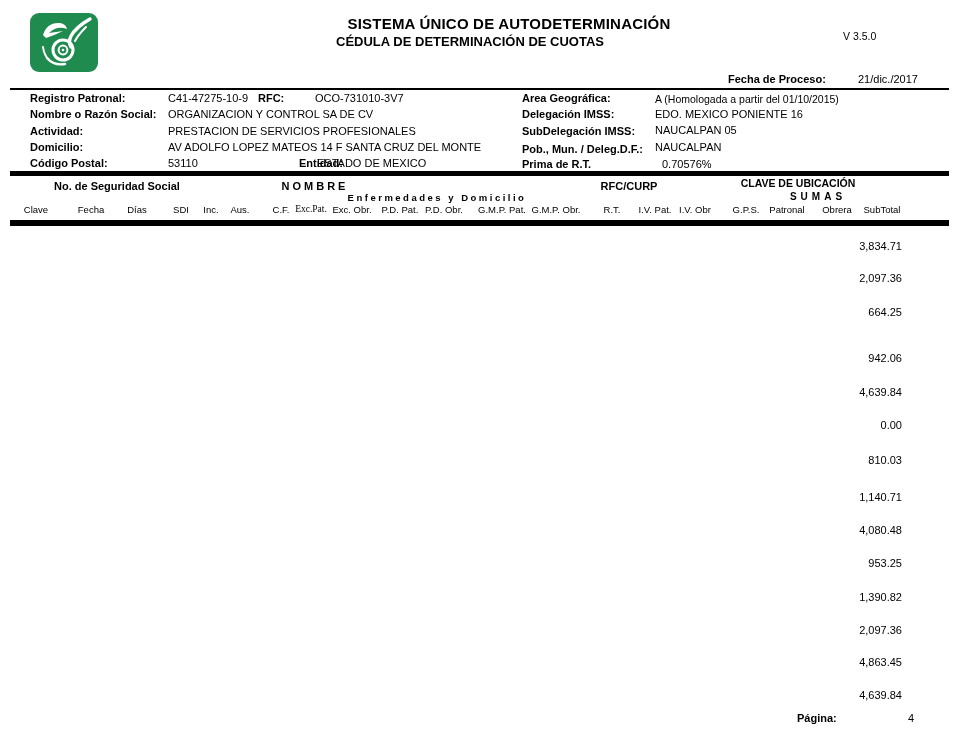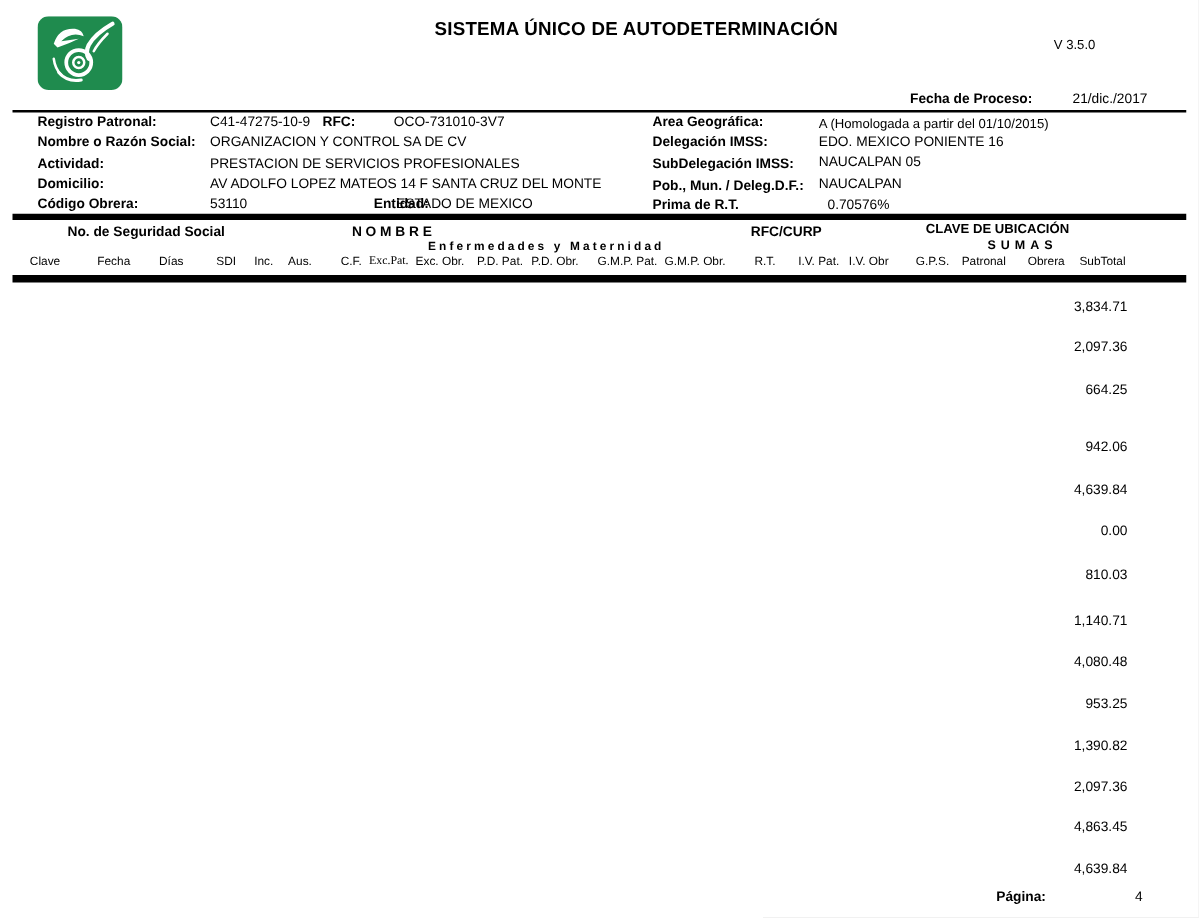--- a/index.html
+++ b/index.html
@@ -41,20 +41,21 @@
       <circle cx="33" cy="37" r="1.3" fill="#ffffff"></circle>
       <path d="M17 45 Q24 53 35 51" fill="none" stroke="#ffffff" stroke-width="2.4" stroke-linecap="round"></path>
       <path d="M13 34 Q14 42 19 47" fill="none" stroke="#ffffff" stroke-width="2" stroke-linecap="round"></path>
     </svg>
   </div>
 
   <div class="abs" style="left:485px; top:15px; text-align:center;">
     <div class="title center" style="transform:none; margin-left:-50%;"></div>
   </div>
   <div class="abs title center" style="left:489px; top:15px;margin-left:20px;">SISTEMA ÚNICO DE AUTODETERMINACIÓN</div>
+  <div class="abs subtitle center" style="left:470px; top:32px;">CÉDULA DE DETERMINACIÓN DE CUOTAS</div>
   <div class="abs ver" style="left:843px; top:30px;">V 3.5.0</div>
 
   <div class="abs lbl" style="left:728px; top:73px;">Fecha de Proceso:</div>
   <div class="abs val" style="left:858px; top:73px;">21/dic./2017</div>
 
   <div class="thinline" style="top:88px;"></div>
 
   <div class="abs lbl" style="left:30px; top:92px;">Registro Patronal:</div>
   <div class="abs val" style="left:168px; top:92px;">C41-47275-10-9</div>
   <div class="abs lbl" style="left:258px; top:92px;">RFC:</div>
@@ -62,21 +63,21 @@
 
   <div class="abs lbl" style="left:30px; top:108px;">Nombre o Razón Social:</div>
   <div class="abs val" style="left:168px; top:108px;">ORGANIZACION Y CONTROL SA DE CV</div>
 
   <div class="abs lbl" style="left:30px; top:125px;">Actividad:</div>
   <div class="abs val" style="left:168px; top:125px;">PRESTACION DE SERVICIOS PROFESIONALES</div>
 
   <div class="abs lbl" style="left:30px; top:141px;">Domicilio:</div>
   <div class="abs val" style="left:168px; top:141px;">AV ADOLFO LOPEZ MATEOS 14 F SANTA CRUZ DEL MONTE</div>
 
-  <div class="abs lbl" style="left:30px; top:157px;">Código Obrera:</div>
+  <div class="abs lbl" style="left:30px; top:157px;">Código Postal:</div>
   <div class="abs val" style="left:168px; top:157px;">53110</div>
   <div class="abs lbl" style="left:267px; top:157px;margin-left:32px;">Entidad:</div>
   <div class="abs val" style="left:317px; top:157px;">ESTADO DE MEXICO</div>
 
   <div class="abs lbl" style="left:522px; top:92px;">Area Geográfica:</div>
   <div class="abs" style="left:655px; top:93px; font-size:10.5px;">A (Homologada a partir del 01/10/2015)</div>
 
   <div class="abs lbl" style="left:522px; top:108px;">Delegación IMSS:</div>
   <div class="abs val" style="left:655px; top:108px;">EDO. MEXICO PONIENTE 16</div>
 
@@ -88,21 +89,21 @@
 
   <div class="abs lbl" style="left:522px; top:158px;">Prima de R.T.</div>
   <div class="abs val" style="left:662px; top:158px;">0.70576%</div>
 
   <div class="bar" style="top:171px; height:5px;"></div>
 
   <div class="abs gh" style="left:30px; top:180px;margin-left:24px;">No. de Seguridad Social</div>
   <div class="abs gh gh-sp center" style="left:315px; top:180px;">NOMBRE</div>
   <div class="abs gh center" style="left:629px; top:180px;">RFC/CURP</div>
   <div class="abs center" style="left:798px; top:177px; font-size:10.5px; font-weight:bold;">CLAVE DE UBICACIÓN</div>
-  <div class="abs gh2 center" style="left:437px; top:192px;">Enfermedades y Maternidad</div>
+  <div class="abs gh2 center" style="left:437px; top:192px;">Enfermedades y Domicilio</div>
   <div class="abs center" style="left:818px; top:191px; font-size:10px; font-weight:bold; letter-spacing:4px;">SUMAS</div>
 
   <span class="col" style="left:36px;  top:204px;">Clave</span>
   <span class="col" style="left:91px;  top:204px;">Fecha</span>
   <span class="col" style="left:137px; top:204px;">Días</span>
   <span class="col" style="left:181px; top:204px;">SDI</span>
   <span class="col" style="left:211px; top:204px;">Inc.</span>
   <span class="col" style="left:240px; top:204px;">Aus.</span>
   <span class="col" style="left:281px; top:204px;">C.F.</span>
   <span class="col" style="left:311px; top:204px;font-family:Liberation Serif, serif;">Exc.Pat.</span>

